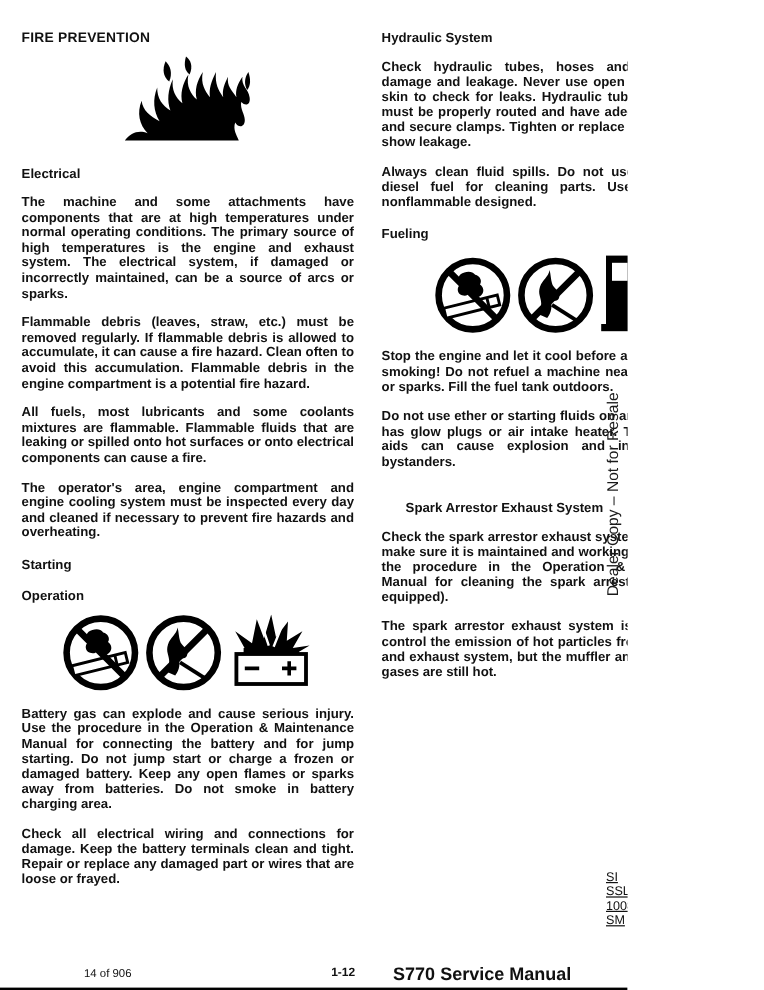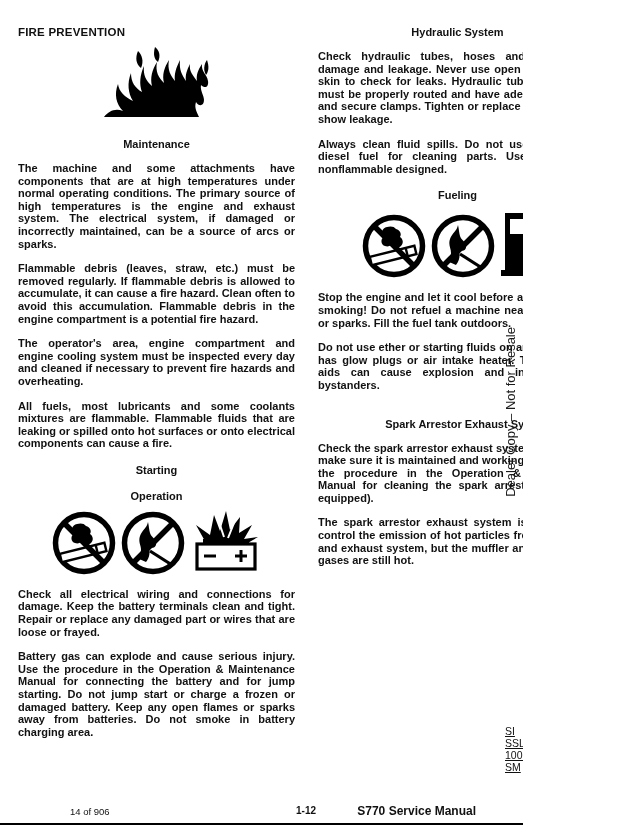--- a/index.html
+++ b/index.html
@@ -4,58 +4,58 @@
 <style>
   html,body{margin:0;padding:0;background:#ffffff;}
   .page{
     position:relative;width:523px;height:825px;background:#ffffff;
     font-family:"Liberation Sans",sans-serif;color:#111111;overflow:hidden;
   }
   .col{position:absolute;top:26px;}
   .col-left{left:18px;width:277px;}
   .col-right{left:318px;width:279px;}
   h1{font-size:11.5px;font-weight:bold;margin:0;letter-spacing:.2px;}
-  h2{font-size:11px;font-weight:bold;margin:14px 0 9px;text-align:center;}
+  h2{font-size:11px;font-weight:bold;margin:14px 0 9px;}
   h2.spark{margin-top:26px;margin-left:20px;}
   p{font-size:11px;line-height:12.6px;margin:12px 0;text-align:justify;font-weight:bold;}
   .fire-wrap{text-align:center;margin:6px 0 0 0;}
   .icon-row{display:flex;justify-content:center;align-items:flex-end;gap:5px;margin:8px 0 13px 0;}
   .icon-row svg{display:block;}
   .watermark{
     position:absolute;top:327px;right:5px;font-size:13px;color:#1a1a1a;
     writing-mode:vertical-rl;transform:rotate(180deg);white-space:nowrap;
   }
   .doc-ref{position:absolute;left:505px;top:725px;font-size:10.5px;text-decoration:underline;}
   .footer-sheet{position:absolute;left:70px;top:806px;font-size:9.5px;}
-  .footer-page{position:absolute;left:276px;top:805px;width:60px;text-align:center;font-weight:bold;font-size:10px;}
-  .footer-manual{position:absolute;right:47px;top:804px;font-weight:bold;font-size:12px;}
+  .footer-page{position:absolute;left:276px;top:805px;width:60px;text-align:left;font-weight:bold;font-size:10px;}
+  .footer-manual{position:absolute;right:47px;top:804px;font-weight:bold;font-size:15px;}
   .bottom-rule{position:absolute;left:0;right:0;bottom:0;height:2px;background:#000000;}
 </style>
 </head>
 <body>
 
 <div class="page">
 
   <div class="col col-left">
     <h1>FIRE PREVENTION</h1>
 
     <div class="fire-wrap">
       <svg width="112" height="76" viewBox="0 0 112 76">
         <path fill="#000" d="M3 73 L98 73 C96 68 93 64 95 58 C98 63 103 62 103 56 C103 51 99 47 100 41 C104 45 108 43 107 37 C106 30 100 28 101 20 C97 26 95 31 96 37 C92 31 88 28 89 20 C86 26 84 31 85 37 C81 31 78 26 79 16 C75 24 73 30 74 37 C70 32 66 26 68 16 C63 24 61 31 63 39 C58 34 54 28 56 18 C51 26 49 34 51 42 C45 37 42 31 43 22 C39 31 38 40 41 48 C34 44 30 38 30 29 C26 39 27 49 32 57 C24 53 18 48 17 40 C13 50 15 60 22 67 C14 64 8 67 3 73 Z"></path>
         <path fill="#000" d="M37 7 C34 14 35 20 40 24 C43 17 41 11 37 7 Z"></path>
         <path fill="#000" d="M54 3 C52 10 53 15 57 18 C60 11 58 6 54 3 Z"></path>
         <path fill="#000" d="M106 16 C108 22 108 27 105 31 C102 26 103 20 106 16 Z"></path>
       </svg>
     </div>
 
-    <h2>Maintenance</h2>
+    <h2>Electrical</h2>
     <p>The machine and some attachments have components that are at high temperatures under normal operating conditions. The primary source of high temperatures is the engine and exhaust system. The electrical system, if damaged or incorrectly maintained, can be a source of arcs or sparks.</p>
     <p>Flammable debris (leaves, straw, etc.) must be removed regularly. If flammable debris is allowed to accumulate, it can cause a fire hazard. Clean often to avoid this accumulation. Flammable debris in the engine compartment is a potential fire hazard.</p>
+    <p>All fuels, most lubricants and some coolants mixtures are flammable. Flammable fluids that are leaking or spilled onto hot surfaces or onto electrical components can cause a fire.</p>
     <p>The operator's area, engine compartment and engine cooling system must be inspected every day and cleaned if necessary to prevent fire hazards and overheating.</p>
-    <p>All fuels, most lubricants and some coolants mixtures are flammable. Flammable fluids that are leaking or spilled onto hot surfaces or onto electrical components can cause a fire.</p>
 
     <h2>Starting</h2>
 
     <h2>Operation</h2>
 
     <div class="icon-row">
       <svg width="64" height="64" viewBox="0 0 64 64">
         <circle cx="32" cy="32" r="28.5" fill="none" stroke="#000" stroke-width="5.5"></circle>
         <g transform="rotate(-14 32 41)">
           <rect x="8" y="37" width="46" height="8.5" fill="#fff" stroke="#000" stroke-width="2.4"></rect>
@@ -75,22 +75,22 @@
         <path d="M28 8 L34 26 M44 12 L38 27" stroke="#fff" stroke-width="2" fill="none"></path>
         <rect x="7" y="33" width="58" height="25" fill="#fff" stroke="#000" stroke-width="3.2"></rect>
         <rect x="13" y="28" width="11" height="5" fill="#000"></rect>
         <rect x="48" y="28" width="11" height="5" fill="#000"></rect>
         <line x1="14" y1="45" x2="26" y2="45" stroke="#000" stroke-width="3"></line>
         <line x1="45" y1="45" x2="57" y2="45" stroke="#000" stroke-width="3"></line>
         <line x1="51" y1="39" x2="51" y2="51" stroke="#000" stroke-width="3"></line>
       </svg>
     </div>
 
+    <p>Battery gas can explode and cause serious injury. Use the procedure in the Operation &amp; Maintenance Manual for connecting the battery and for jump starting. Do not jump start or charge a frozen or damaged battery. Keep any open flames or sparks away from batteries. Do not smoke in battery charging area.</p>
     <p>Check all electrical wiring and connections for damage. Keep the battery terminals clean and tight. Repair or replace any damaged part or wires that are loose or frayed.</p>
-    <p>Battery gas can explode and cause serious injury. Use the procedure in the Operation &amp; Maintenance Manual for connecting the battery and for jump starting. Do not jump start or charge a frozen or damaged battery. Keep any open flames or sparks away from batteries. Do not smoke in battery charging area.</p>
   </div>
 
   <div class="col col-right">
     <h2 style="margin-top:0">Hydraulic System</h2>
     <p>Check hydraulic tubes, hoses and fittings for damage and leakage. Never use open flame or bare skin to check for leaks. Hydraulic tubes and hoses must be properly routed and have adequate support and secure clamps. Tighten or replace any parts that show leakage.</p>
     <p>Always clean fluid spills. Do not use gasoline or diesel fuel for cleaning parts. Use commercial nonflammable designed.</p>
 
     <h2>Fueling</h2>
 
     <div class="icon-row">

